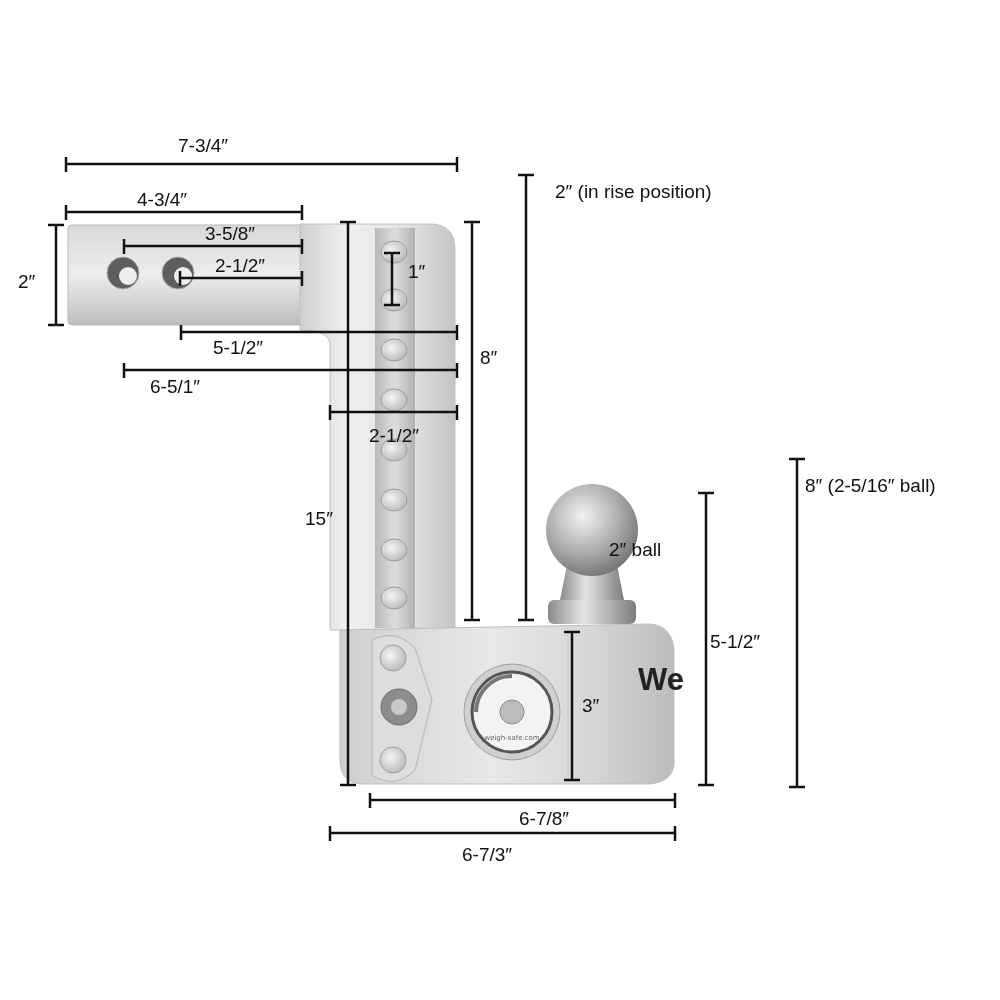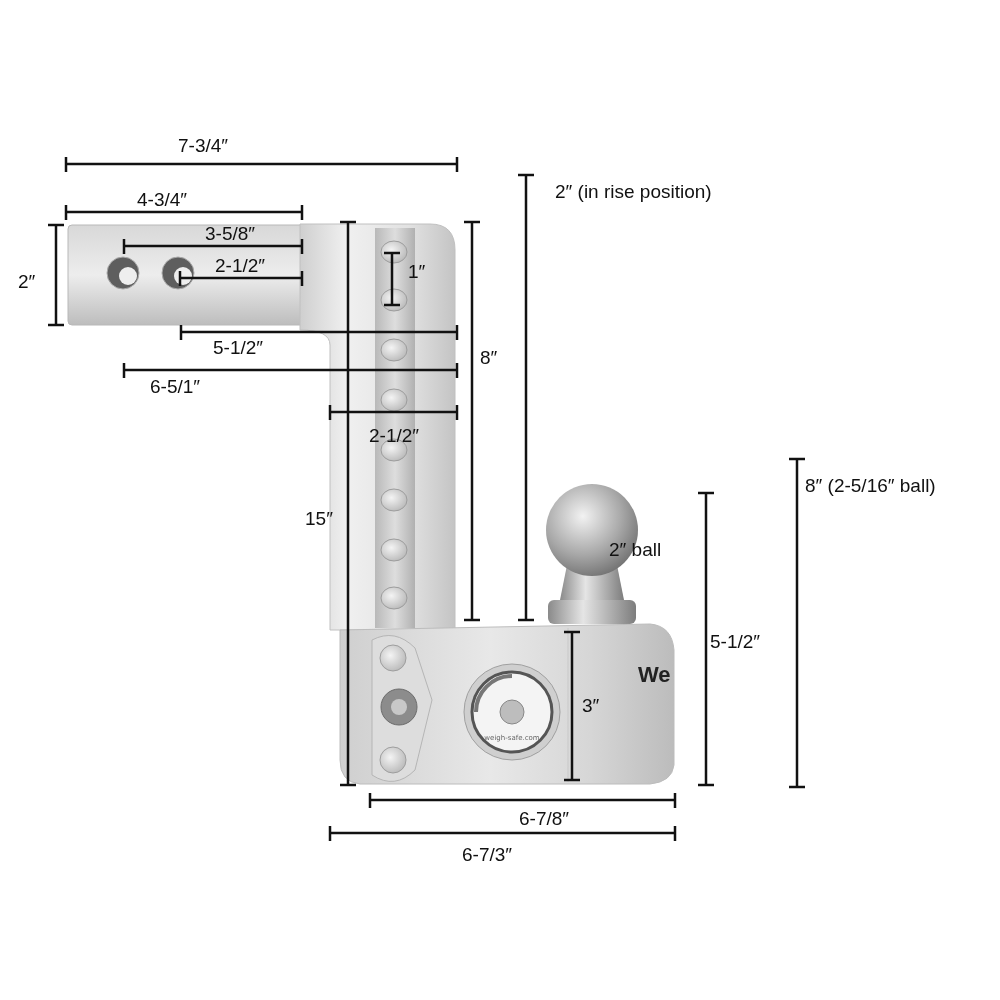--- a/index.html
+++ b/index.html
@@ -1,19 +1,19 @@
 <!DOCTYPE html>
 <html><head>
   <meta charset="utf-8">
   <style>
     html, body { margin: 0; padding: 0; background: #ffffff; }
     #stage { position: relative; width: 1000px; height: 1000px; background: #ffffff; overflow: hidden; }
     svg { position: absolute; left: 0; top: 0; }
     .lbl { position: absolute; font-family: Liberation Sans, sans-serif; font-size: 19px; color: #111111; white-space: nowrap; line-height: 1; }
-    .brand { position: absolute; font-family: "Liberation Sans", sans-serif; font-weight: bold; font-size: 22px; color: #222; }
+    .brand { position: absolute; font-family: "Liberation Sans", sans-serif; font-weight: bold; font-size: 31px; color: #222; }
   </style>
 </head>
 <body>
 
 <div id="stage">
   <svg width="1000" height="1000" viewBox="0 0 1000 1000">
     <defs>
       <linearGradient id="gShank" x1="0" y1="0" x2="0" y2="1">
         <stop offset="0" stop-color="#d8d8d8"></stop>
         <stop offset="0.5" stop-color="#ededed"></stop>

